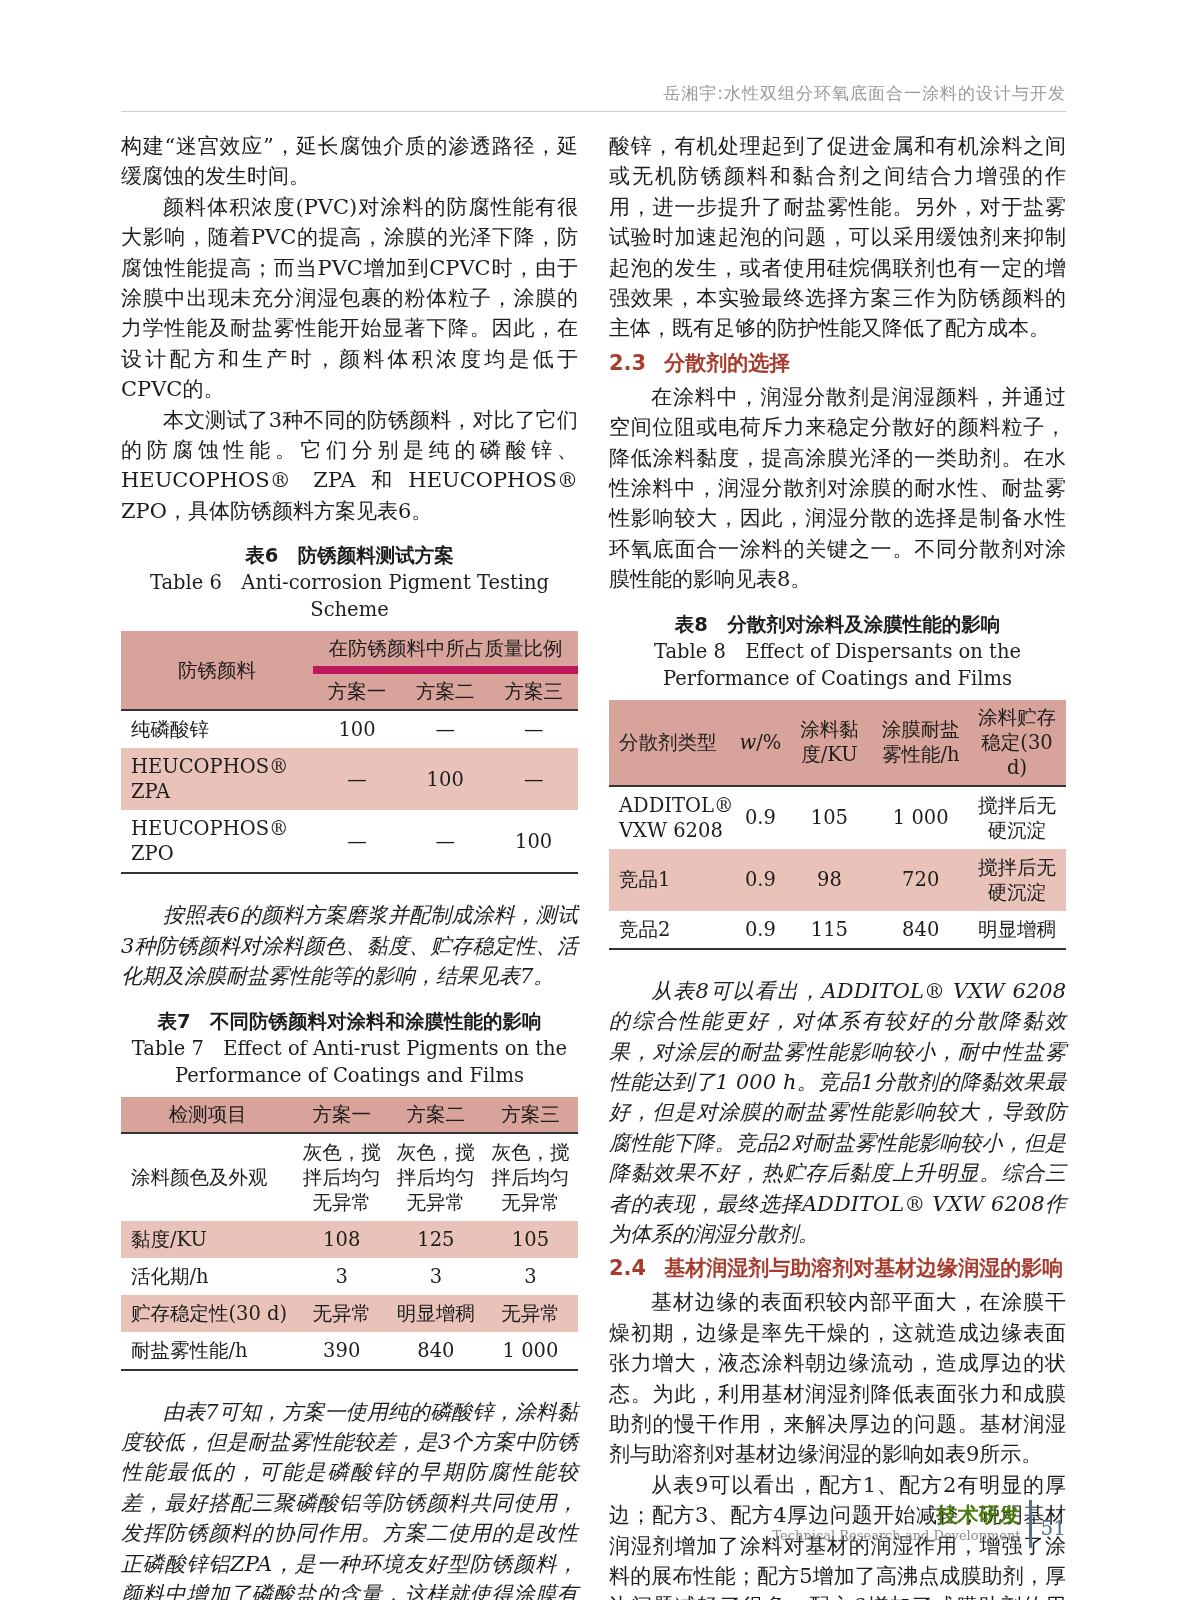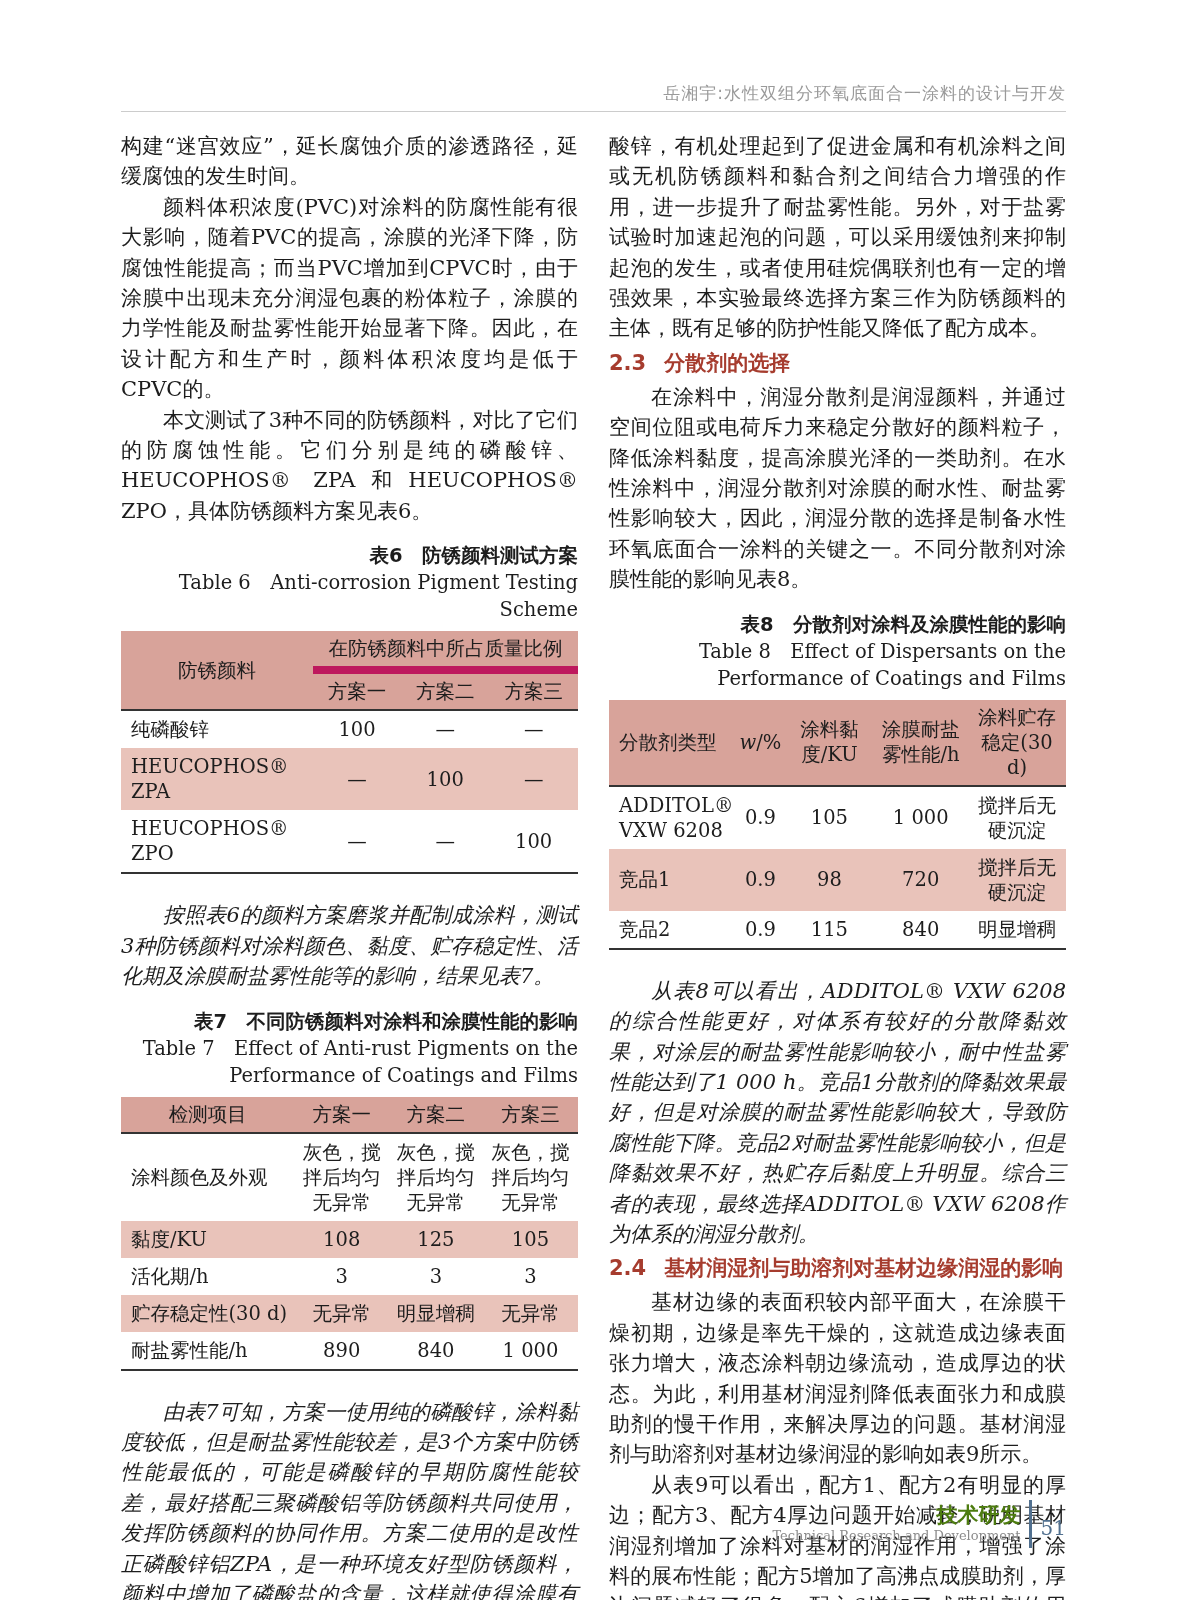--- a/index.html
+++ b/index.html
@@ -10,21 +10,21 @@
   .header-rule{position:absolute;top:111px;left:121px;width:945px;height:1px;background:#cccccc;}
   .col{position:absolute;top:131px;width:457px;font-size:21px;line-height:30.4px;text-align:justify;}
   .col-left{left:121px;}
   .col-right{left:609px;}
   .col p{margin:0;text-indent:2em;}
   .col p.noindent{text-indent:0;}
   .col p.after-table{margin-top:26px;font-style:italic;}
   .sec-heading{display:block;margin:4px 0 4px 0;color:#a63c2e;font-weight:bold;
         font-family:"DejaVu Sans","Liberation Sans",sans-serif;font-size:21px;line-height:30px;text-align:left;}
   .sec-heading .num{margin-right:18px;}
-  .caption{margin-top:16px;margin-bottom:8px;text-align:right;line-height:27px;}
+  .caption{margin-top:16px;margin-bottom:8px;text-align:center;line-height:27px;}
   .caption .cn{font-family:"DejaVu Sans","Liberation Sans",sans-serif;font-weight:bold;font-size:19.5px;display:block;}
   .caption .en{font-weight:normal;font-size:19.5px;display:block;}
   table{width:100%;border-collapse:collapse;font-size:19.5px;line-height:25px;text-align:center;
         border-bottom:2px solid #333333;}
   thead{border-bottom:2px solid #333333;}
   thead th{background:#d8a39a;font-weight:normal;padding:5px 2px;}
   tbody td{padding:6px 2px;}
   td.rowname, th.rowname{text-align:left;padding-left:10px;}
   tr.shaded td{background:#e9c3ba;}
   th.group-head{border-bottom:8px solid #be185d;}
@@ -135,21 +135,21 @@
           <td>3</td>
         </tr>
         <tr class="shaded">
           <td class="rowname">贮存稳定性(30 d)</td>
           <td>无异常</td>
           <td>明显增稠</td>
           <td>无异常</td>
         </tr>
         <tr>
           <td class="rowname">耐盐雾性能/h</td>
-          <td>890</td>
+          <td>390</td>
           <td>840</td>
           <td>1 000</td>
         </tr>
       </tbody>
     </table>
 
     <p class="after-table">由表7可知，方案一使用纯的磷酸锌，涂料黏度较低，但是耐盐雾性能较差，是3个方案中防锈性能最低的，可能是磷酸锌的早期防腐性能较差，最好搭配三聚磷酸铝等防锈颜料共同使用，发挥防锈颜料的协同作用。方案二使用的是改性正磷酸锌铝ZPA，是一种环境友好型防锈颜料，颜料中增加了磷酸盐的含量，这样就使得涂膜有抑制作用的水溶性成分增加，从而在金属表面形成更好的保护层，耐盐雾性能较方案一有很大提升。但是从表7实验数据可以看出，涂料的贮存稳定性不好，热贮存后会增稠，可能是ZPA偏酸性的原因，经热贮存后破坏了体系的稳定性，导致黏度增大。方案三使用的是ZPO，是经有机改性的碱性磷</p>
   </div>
 
   <div class="col col-right">

